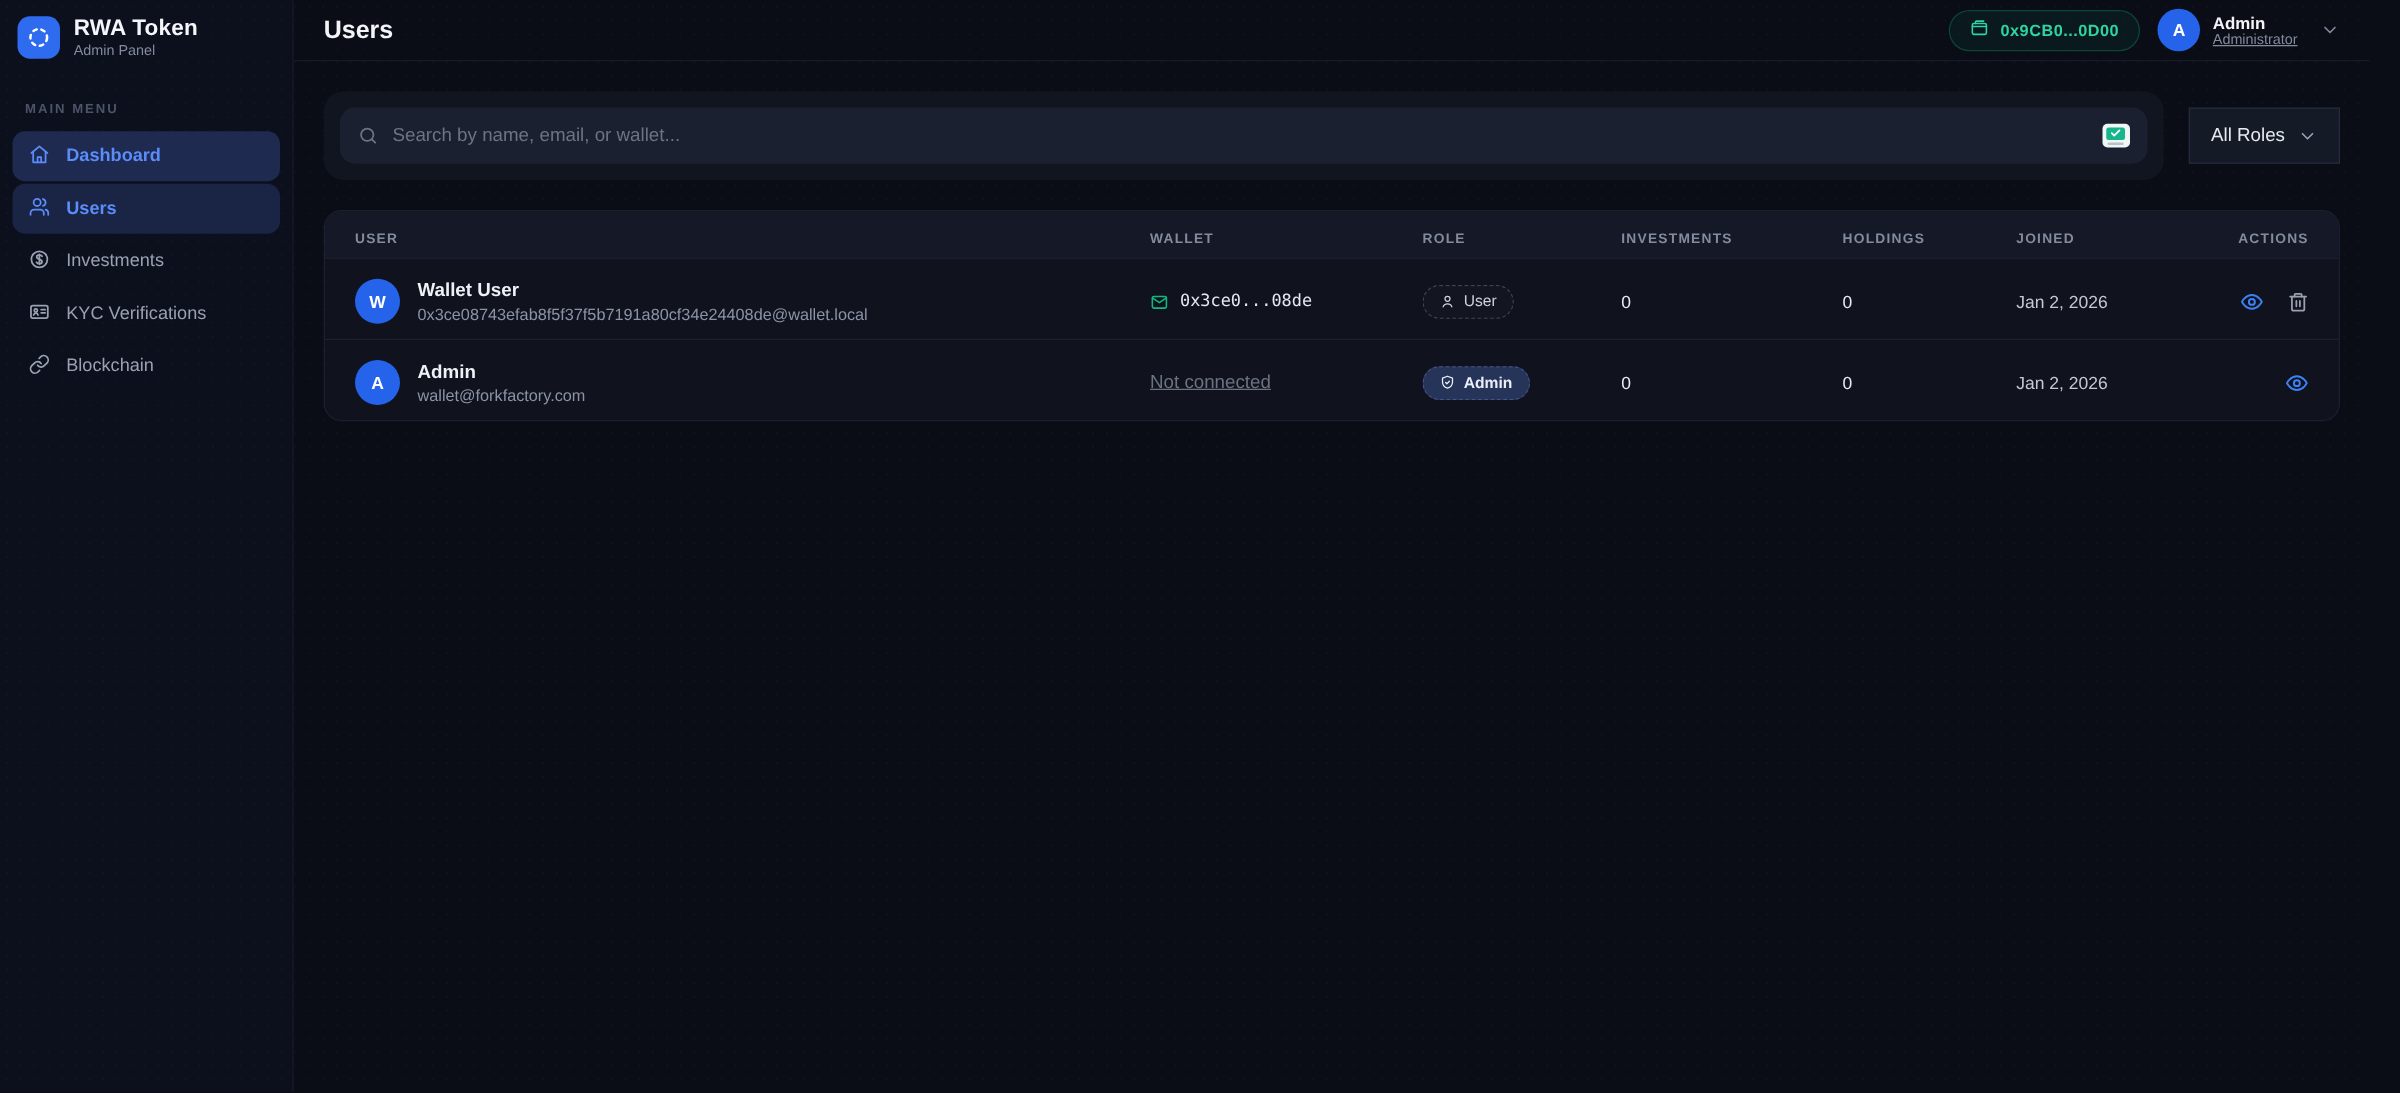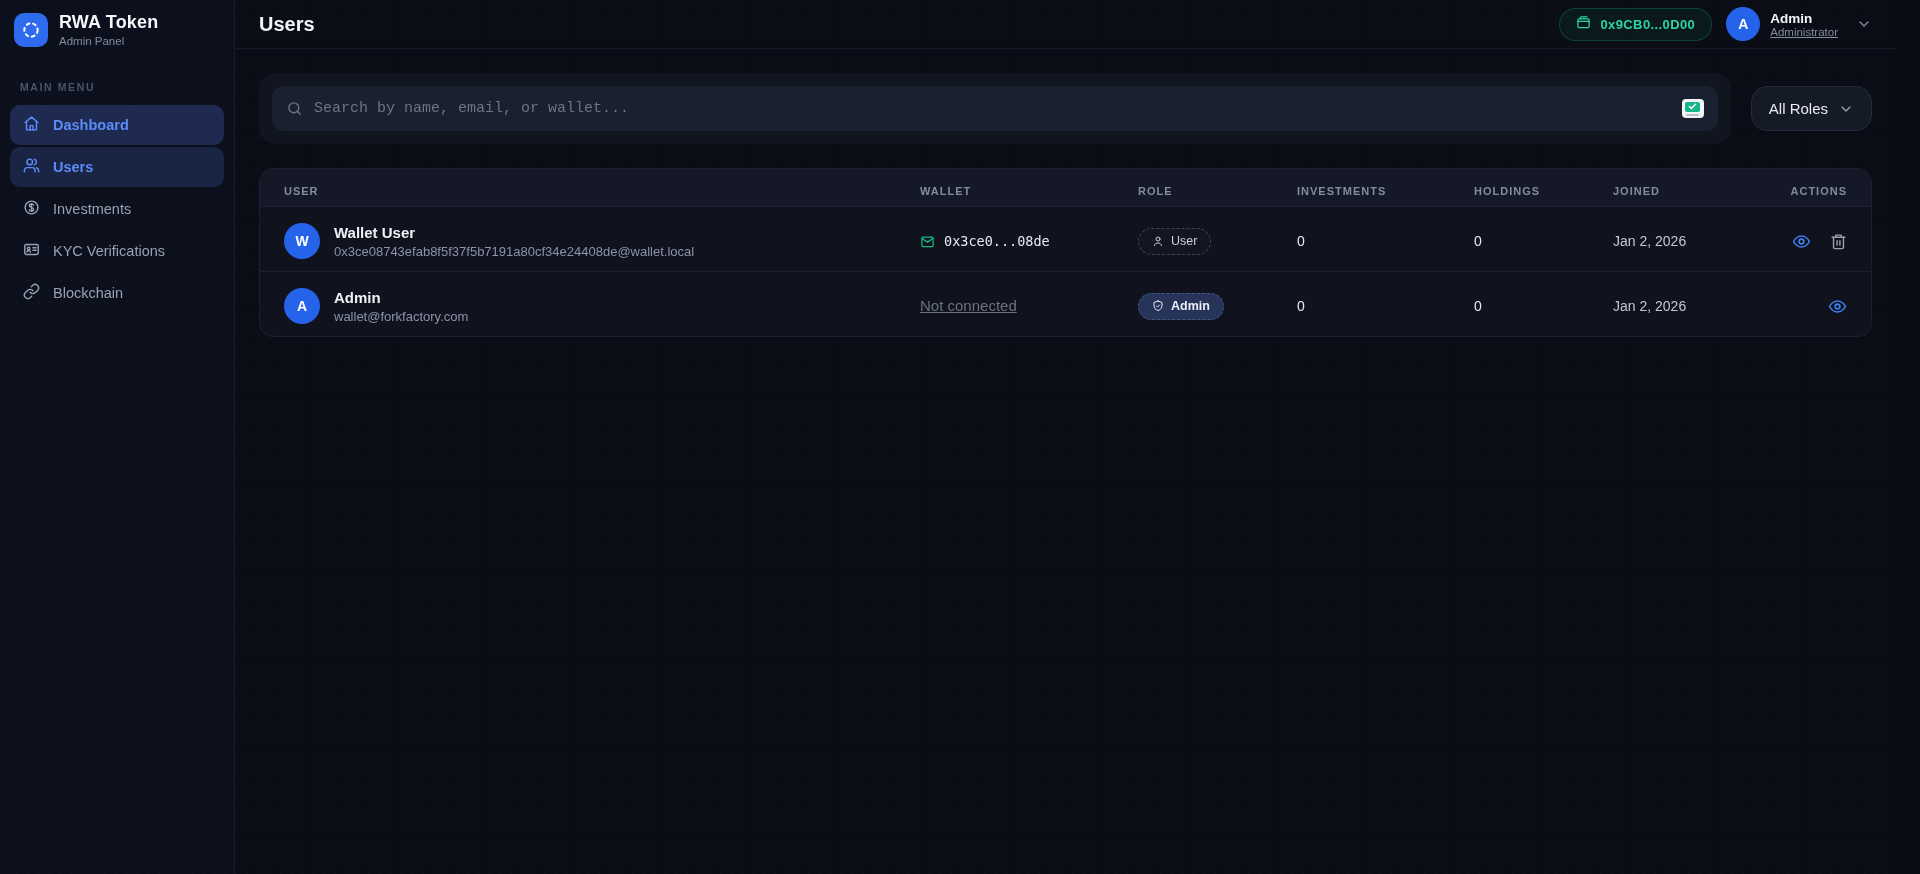--- a/index.html
+++ b/index.html
@@ -45,29 +45,29 @@
     display:flex; align-items:center; justify-content:center; font-size:14px; font-weight:700; }
   .profile-name { font-size:13.5px; font-weight:700; color:#f2f4f8; }
   .profile-role { font-size:11.5px; color:#828a9e; margin-top:0;text-decoration:underline; }
   
   .content { padding:24px; }
   .filter-row { display:flex; align-items:center; gap:20px; margin-bottom:24px; }
   .search-card { flex:1; background:#11151f; border-radius:16px; padding:13px; }
   .search-box { display:flex; align-items:center; gap:11px; background:#1a2030;
     border-radius:12px; height:45px; padding:0 14px; }
   .search-box input { flex:1; background:transparent; border:none; outline:none;
-    color:#dfe3ec; font-size:15px; font-family:Liberation Mono, monospace; }
+    color:#dfe3ec; font-size:15px; font-family:Liberation Sans, sans-serif; }
   .search-box input::placeholder { color:#6b7384; }
   .ext-icon { width:22px; height:19px; background:#f2f5f5; border-radius:4px; flex-shrink:0;
     display:flex; flex-direction:column; align-items:center; justify-content:center; gap:2px; cursor:pointer; }
   .ext-icon .env { width:15px; height:10px; background:#17b58b; border-radius:2px;
     display:flex; align-items:center; justify-content:center; }
   .ext-icon .bar { width:13px; height:2px; background:#b9c2c4; border-radius:1px; }
   .role-select { display:flex; align-items:center; gap:10px; height:45px; padding:0 17px;
-    background:#151a27; border:1px solid #242b3c; border-radius:16px; color:#e8eaef;
+    background:#151a27; border:1px solid #242b3c; border-radius:0; color:#e8eaef;
     font-size:15px; font-weight:500; cursor:pointer; font-family:"Liberation Sans", sans-serif; }
   
   .table-card { background:#10131e; border:1px solid #1b2030; border-radius:14px; overflow:hidden; }
   .trow { display:grid; grid-template-columns:636px 218px 159px 177px 139px 146px 1fr;
     align-items:center; padding:16px 24px; }
   .thead { background:#151927; height:37px; }
   .thead span { font-size:11px; font-weight:700; letter-spacing:1px; color:#838b9f; }
   .thead .col-actions { text-align:right; }
   .tbody-row { height:65px; border-top:1px solid #1b2030; }
   .user-cell { display:flex; align-items:center; gap:14px; }

